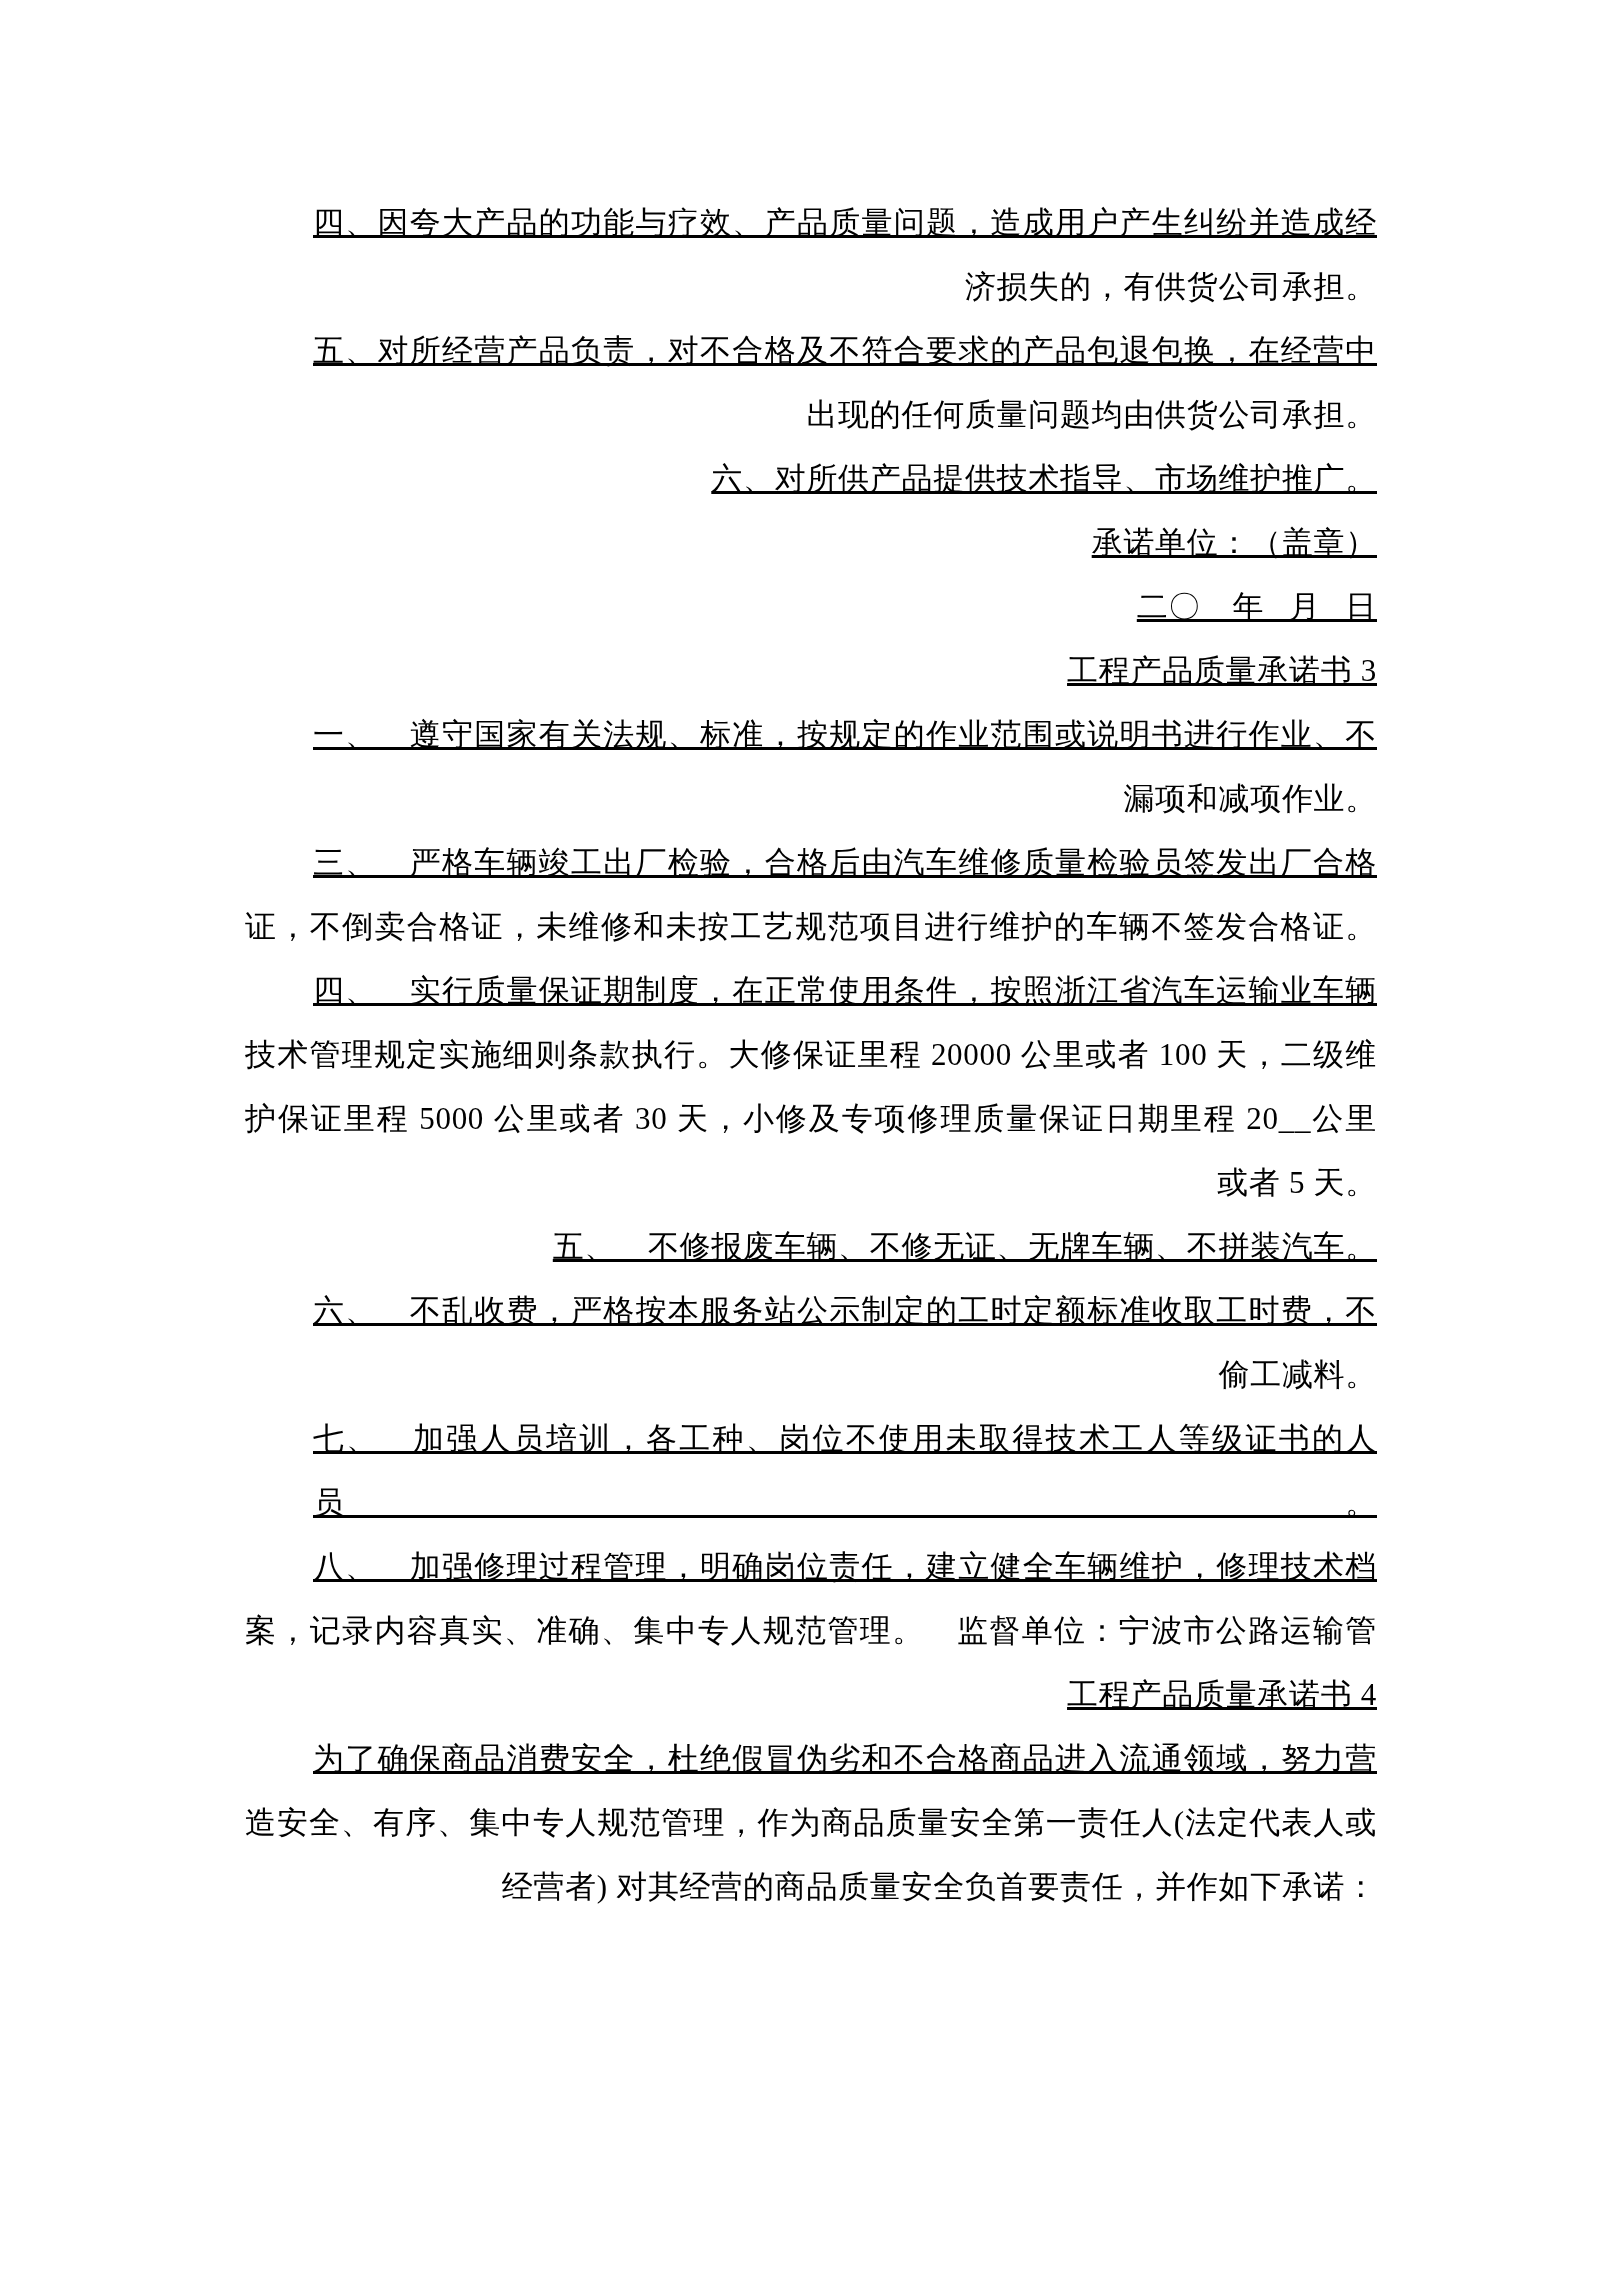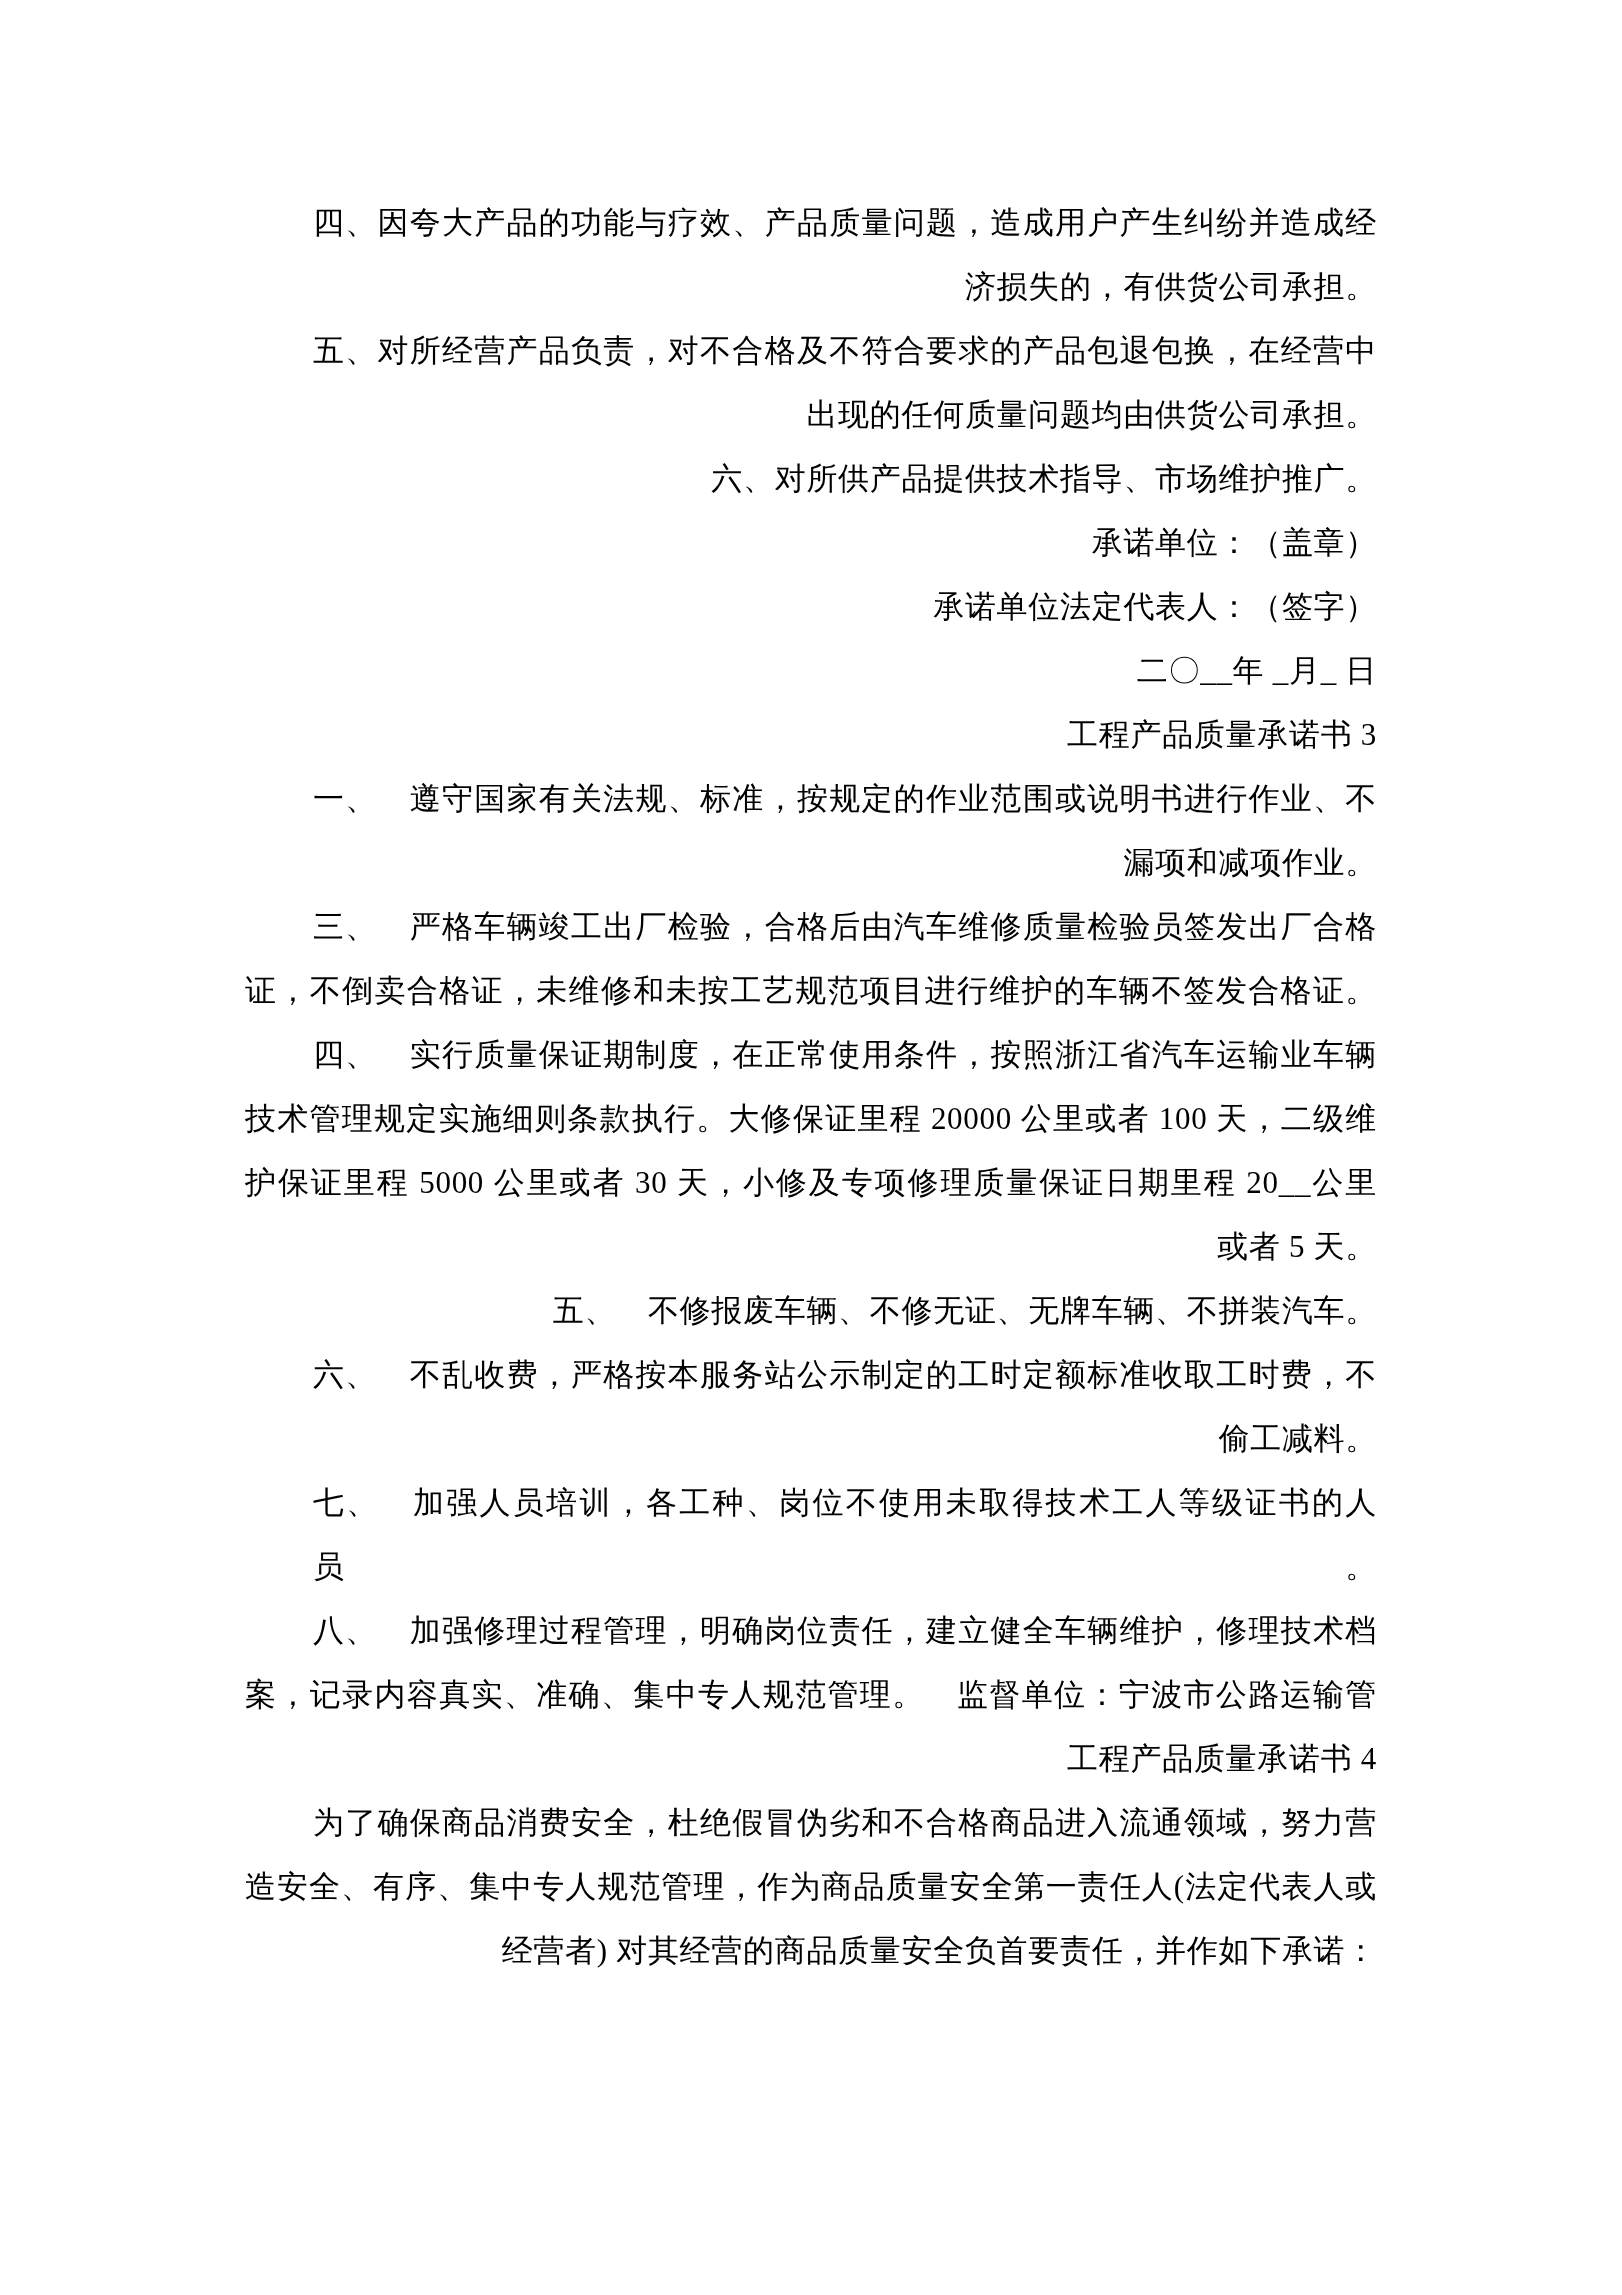--- a/index.html
+++ b/index.html
@@ -24,38 +24,38 @@
   }
   .line {
     font-family: "Liberation Serif", "DejaVu Serif", serif;
     font-size: 31px;
     line-height: 64px;
     letter-spacing: 0.7px;
     text-align: right;
   }
   .line.indent {
     padding-left: 68px;
+    text-decoration: underline;
   }
   .line.fill {
     text-align: justify;
     text-align-last: justify;
   }
 </style>
 </head>
 <body style="background-color: rgb(255, 255, 255);">
 
 <div class="page">
   <div class="content" style="color: rgb(0, 0, 0);">
       <div class="line indent fill">四、因夸大产品的功能与疗效、产品质量问题，造成用户产生纠纷并造成经</div>
       <div class="line">济损失的，有供货公司承担。</div>
       <div class="line indent fill">五、对所经营产品负责，对不合格及不符合要求的产品包退包换，在经营中</div>
       <div class="line">出现的任何质量问题均由供货公司承担。</div>
       <div class="line indent">六、对所供产品提供技术指导、市场维护推广。</div>
       <div class="line indent">承诺单位：（盖章）</div>
-      <div class="line indent">承诺单位法定代表人：（签字）</div>
       <div class="line indent">二〇__年 _月_ 日</div>
       <div class="line indent">工程产品质量承诺书 3</div>
       <div class="line indent fill">一、　遵守国家有关法规、标准，按规定的作业范围或说明书进行作业、不</div>
       <div class="line">漏项和减项作业。</div>
       <div class="line indent fill">三、　严格车辆竣工出厂检验，合格后由汽车维修质量检验员签发出厂合格</div>
       <div class="line fill">证，不倒卖合格证，未维修和未按工艺规范项目进行维护的车辆不签发合格证。</div>
       <div class="line indent fill">四、　实行质量保证期制度，在正常使用条件，按照浙江省汽车运输业车辆</div>
       <div class="line fill">技术管理规定实施细则条款执行。大修保证里程 20000 公里或者 100 天，二级维</div>
       <div class="line fill">护保证里程 5000 公里或者 30 天，小修及专项修理质量保证日期里程 20__公里</div>
       <div class="line">或者 5 天。</div>

